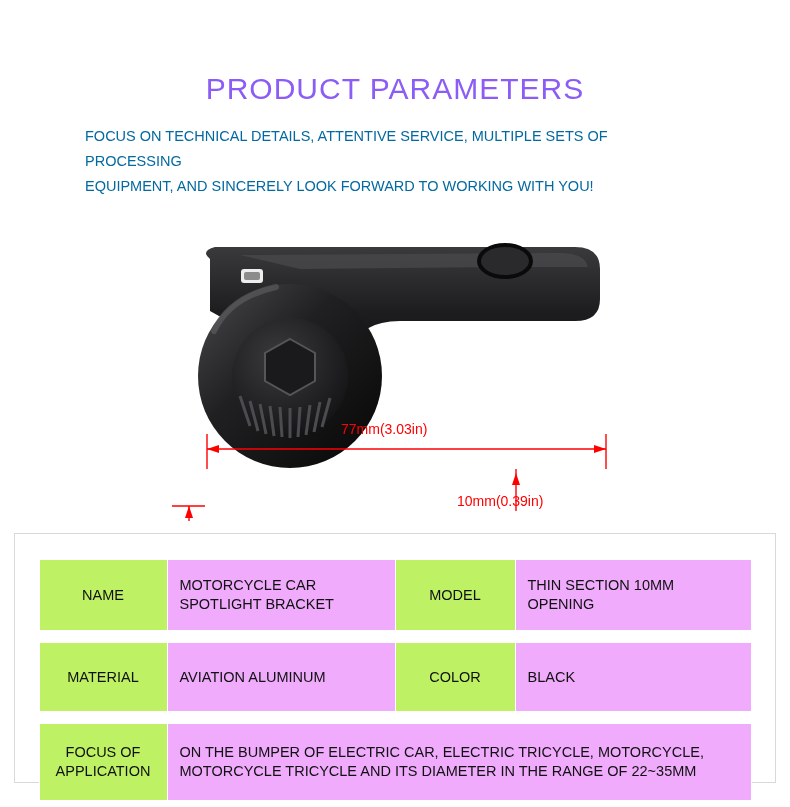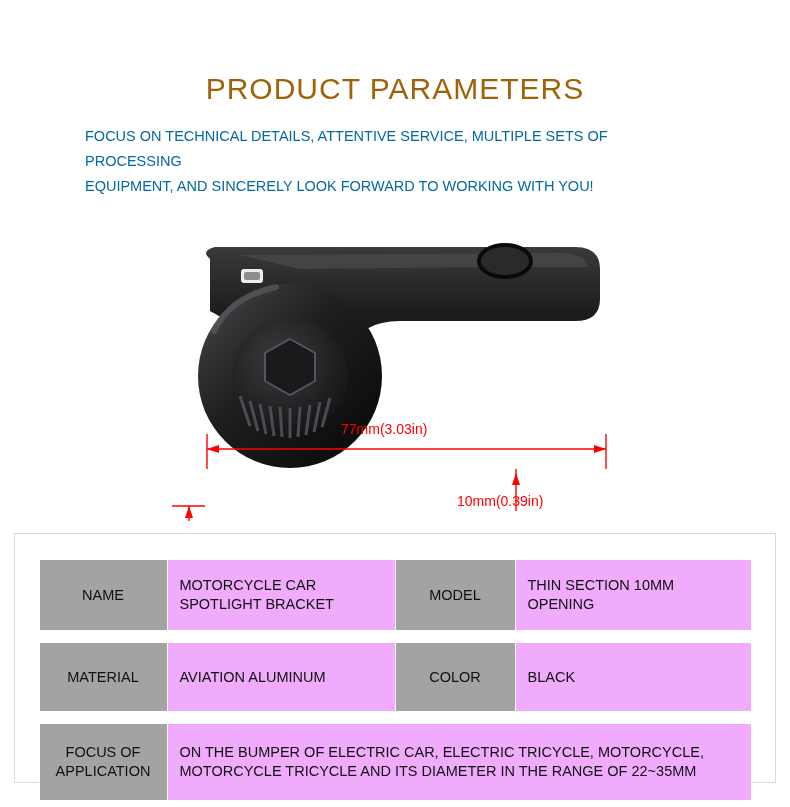--- a/index.html
+++ b/index.html
@@ -21,21 +21,21 @@
     width: 790px;
     height: 807px;
   }
 
   
   .title {
     text-align: center;
     font-size: 30px;
     letter-spacing: 1px;
     font-weight: 400;
-    color: #a16207;
+    color: #8b5cf6;
     margin: 0;
     padding-top: 72px;
   }
   .subtitle {
     text-align: left;
     font-size: 14.5px;
     color: #0369a1;
     line-height: 1.72;
     margin: 18px auto 0 auto;
     width: 620px;
@@ -96,21 +96,21 @@
   }
   table.spec td {
     border: 1px solid #ffffff;
     font-size: 14.5px;
     color: #111111;
     padding: 10px 12px;
     vertical-align: middle;
     line-height: 1.28;
   }
   td.lbl {
-    background: #a3a3a3;
+    background: #bef264;
     text-align: center;
     font-size: 14.5px;
   }
   td.val {
     background: #f0abfc;
   }
   tr.r1 td { height: 50px; }
   tr.r2 td { height: 48px; }
   tr.r3 td { height: 56px; }
 

